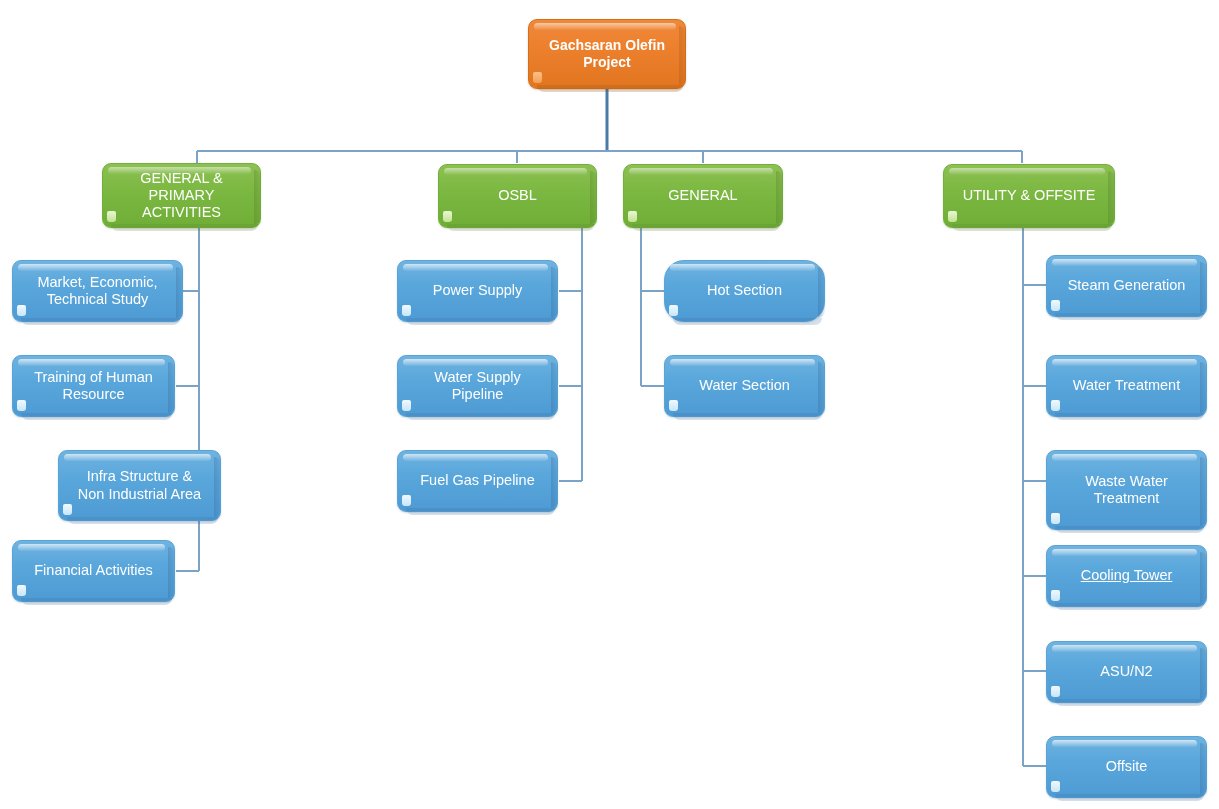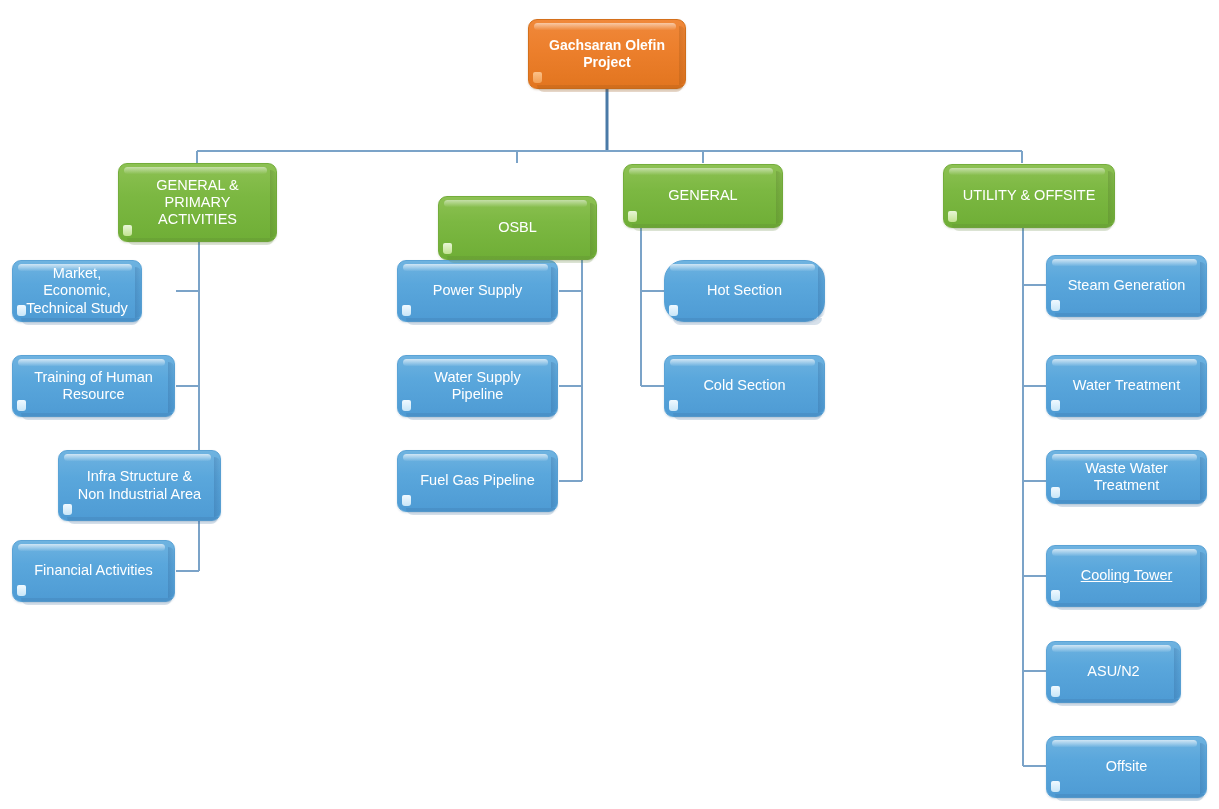--- a/index.html
+++ b/index.html
@@ -35,21 +35,21 @@
     justify-content: center;
     text-align: center;
     border-radius: 9px;
     color: #ffffff;
     line-height: 1.18;
     overflow: visible;
   }
   .node .label {
     position: relative;
     z-index: 4;
-    padding: 0 8px;
+    padding: 0 16px;
     display: block;
     width: 100%;
     white-space: pre-line;
   }
   
   .node .gloss {
     position: absolute;
     left: 5px;
     right: 9px;
     top: 3px;
@@ -195,30 +195,30 @@
 
   <div class="node root" style="left:528px; top:19px; width:158px; height:70px;">
     <span class="gloss"></span>
     <span class="notch"></span>
     <span class="rshadow"></span>
     <span class="bshadow"></span>
     <span class="label">Gachsaran Olefin
 Project</span>
   </div>
 
-  <div class="node green" style="left:118px; top:163px; width:159px; height:79px;">
+  <div class="node green" style="left:102px; top:163px; width:159px; height:65px;">
     <span class="gloss"></span>
     <span class="notch"></span>
     <span class="rshadow"></span>
     <span class="bshadow"></span>
     <span class="label">GENERAL &amp; PRIMARY
 ACTIVITIES</span>
   </div>
 
-  <div class="node green" style="left:438px; top:164px; width:159px; height:64px;margin-top:32px;">
+  <div class="node green" style="left:438px; top:164px; width:159px; height:64px;">
     <span class="gloss"></span>
     <span class="notch"></span>
     <span class="rshadow"></span>
     <span class="bshadow"></span>
     <span class="label">OSBL</span>
   </div>
 
   <div class="node green" style="left:623px; top:164px; width:160px; height:64px;">
     <span class="gloss"></span>
     <span class="notch"></span>
@@ -228,21 +228,21 @@
   </div>
 
   <div class="node green" style="left:943px; top:164px; width:172px; height:64px;">
     <span class="gloss"></span>
     <span class="notch"></span>
     <span class="rshadow"></span>
     <span class="bshadow"></span>
     <span class="label">UTILITY &amp; OFFSITE</span>
   </div>
 
-  <div class="node blue" style="left:12px; top:260px; width:130px; height:62px;justify-content:center;">
+  <div class="node blue" style="left:12px; top:260px; width:171px; height:62px;justify-content:center;">
     <span class="gloss"></span>
     <span class="notch"></span>
     <span class="rshadow"></span>
     <span class="bshadow"></span>
     <span class="label">Market, Economic,
 Technical Study</span>
   </div>
 
   <div class="node blue" style="left:12px; top:355px; width:163px; height:62px;">
     <span class="gloss"></span>
@@ -301,57 +301,57 @@
     <span class="rshadow"></span>
     <span class="bshadow"></span>
     <span class="label">Hot Section</span>
   </div>
 
   <div class="node blue" style="left:664px; top:355px; width:161px; height:62px;">
     <span class="gloss"></span>
     <span class="notch"></span>
     <span class="rshadow"></span>
     <span class="bshadow"></span>
-    <span class="label">Cold Section</span>
+    <span class="label">Water Section</span>
   </div>
 
   <div class="node blue" style="left:1046px; top:255px; width:161px; height:62px;text-align:center;">
     <span class="gloss"></span>
     <span class="notch"></span>
     <span class="rshadow"></span>
     <span class="bshadow"></span>
     <span class="label">Steam Generation</span>
   </div>
 
   <div class="node blue" style="left:1046px; top:355px; width:161px; height:62px;">
     <span class="gloss"></span>
     <span class="notch"></span>
     <span class="rshadow"></span>
     <span class="bshadow"></span>
     <span class="label">Water Treatment</span>
   </div>
 
-  <div class="node blue" style="left:1046px; top:450px; width:161px; height:54px;">
+  <div class="node blue" style="left:1046px; top:450px; width:161px; height:80px;">
     <span class="gloss"></span>
     <span class="notch"></span>
     <span class="rshadow"></span>
     <span class="bshadow"></span>
     <span class="label">Waste Water
 Treatment</span>
   </div>
 
   <div class="node blue" style="left:1046px; top:545px; width:161px; height:62px;text-decoration:underline;">
     <span class="gloss"></span>
     <span class="notch"></span>
     <span class="rshadow"></span>
     <span class="bshadow"></span>
     <span class="label">Cooling Tower</span>
   </div>
 
-  <div class="node blue" style="left:1046px; top:641px; width:135px; height:62px;">
+  <div class="node blue" style="left:1046px; top:641px; width:161px; height:62px;">
     <span class="gloss"></span>
     <span class="notch"></span>
     <span class="rshadow"></span>
     <span class="bshadow"></span>
     <span class="label">ASU/N2</span>
   </div>
 
   <div class="node blue" style="left:1046px; top:736px; width:161px; height:62px;">
     <span class="gloss"></span>
     <span class="notch"></span>

